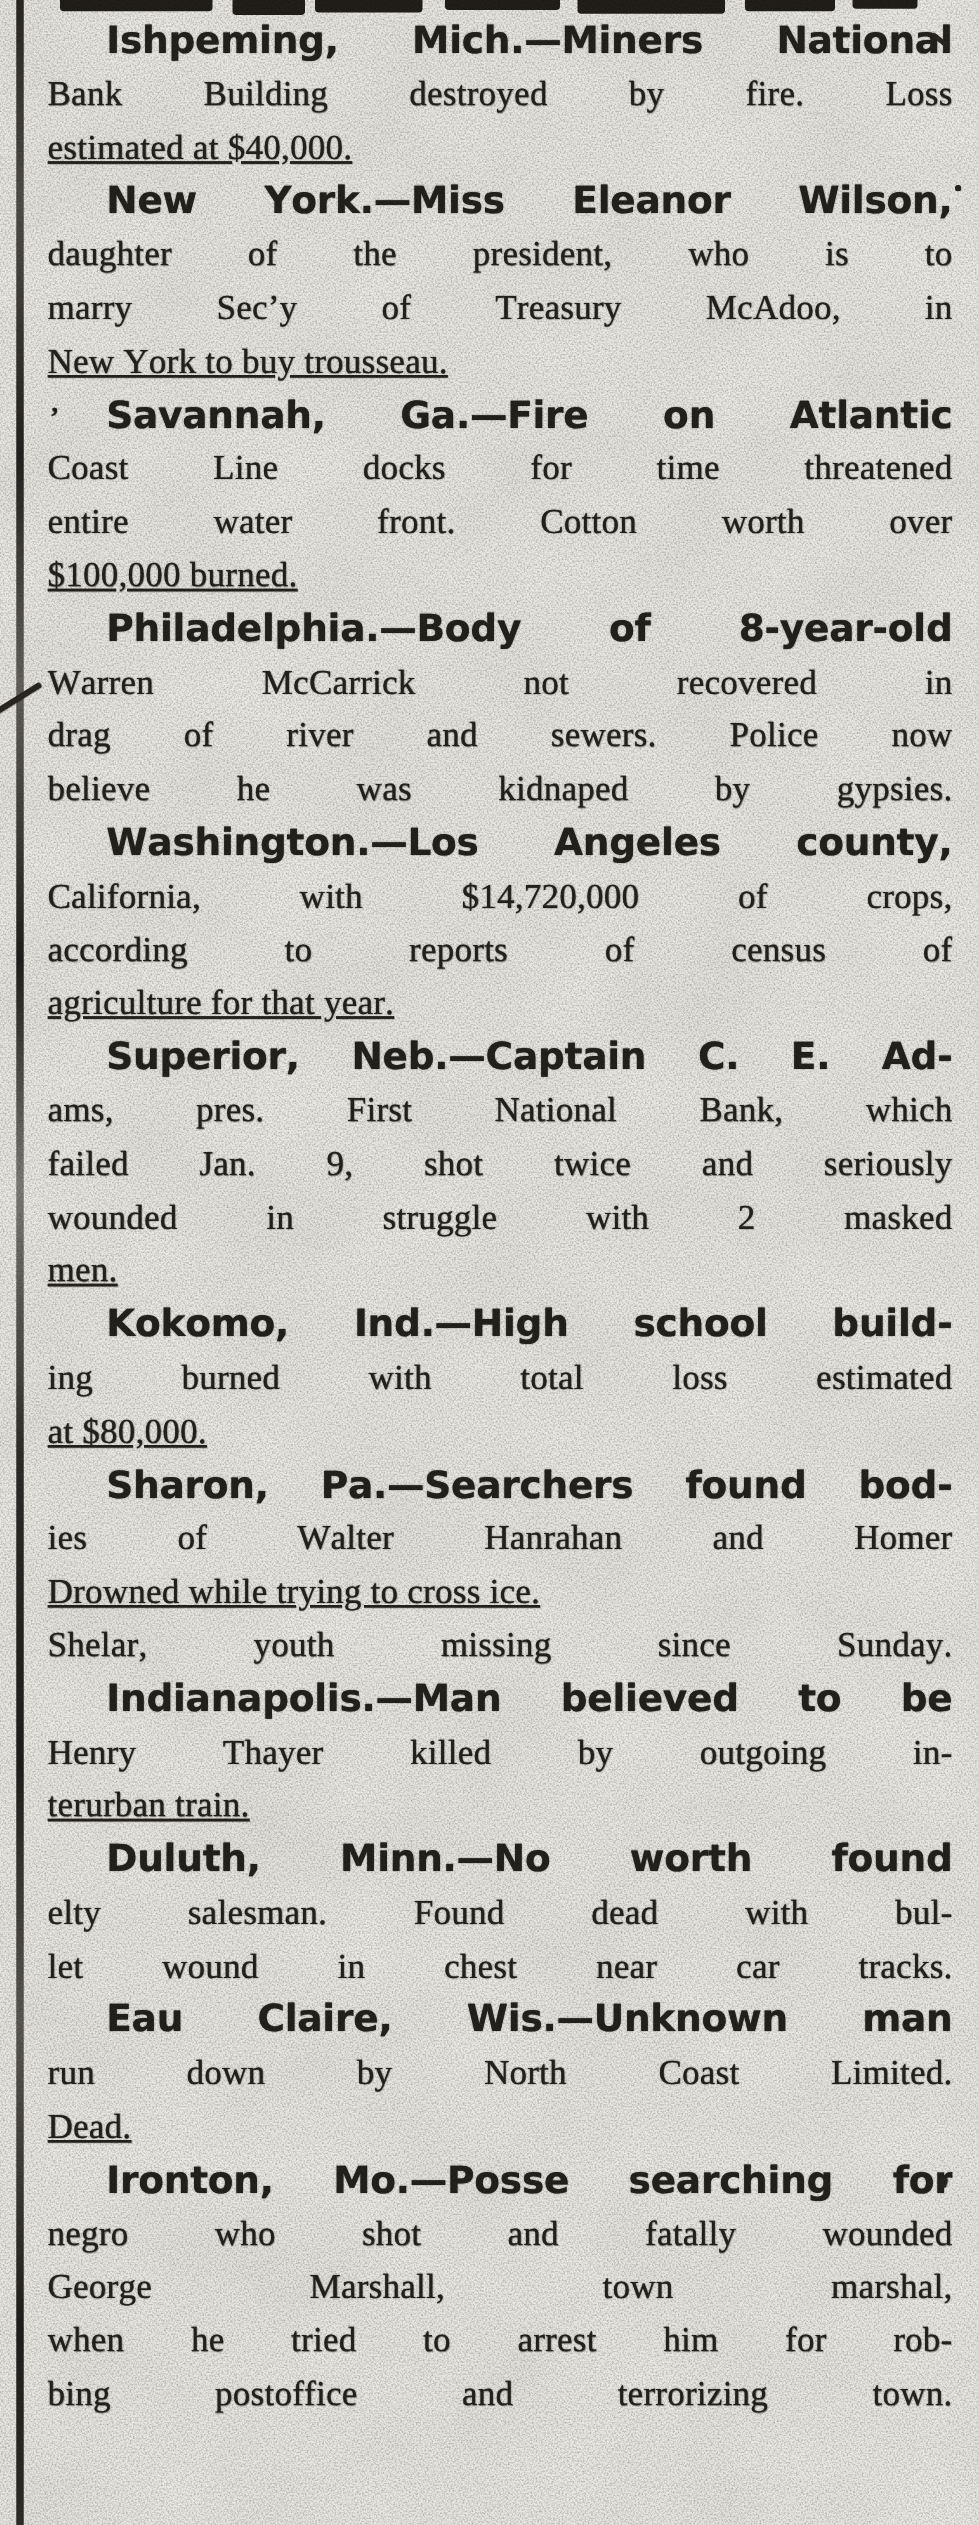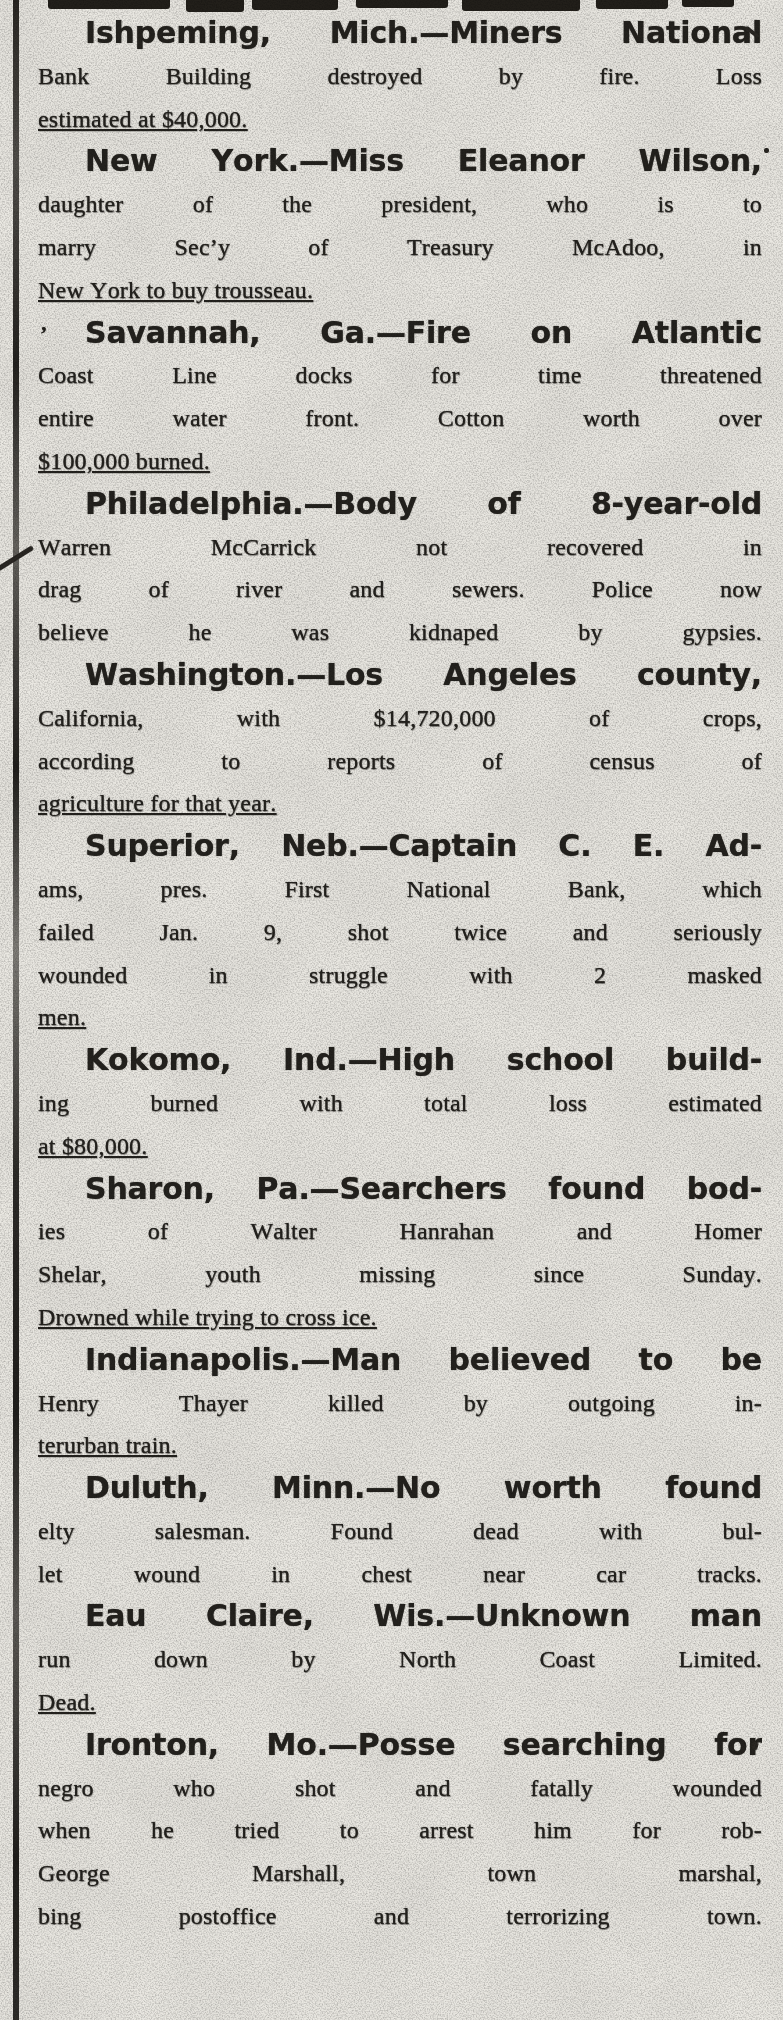--- a/index.html
+++ b/index.html
@@ -29,21 +29,21 @@
     filter:blur(.5px);
   }
   
   .masthead{position:absolute;left:0;top:0;width:783px;height:16px;}
   .frag{position:absolute;top:0;background:#221f1a;border-radius:0 0 3px 3px;filter:blur(.6px);}
   
   .column{position:absolute;left:38px;top:12px;width:724px;}
   .line{
     height:42.8px;line-height:42.8px;overflow:hidden;
     text-align:justify;text-align-last:justify;
-    font-family:"Liberation Serif",serif;font-size:24px;
+    font-family:"Liberation Serif",serif;font-size:28px;
     color:#24221e;letter-spacing:.2px;
     text-shadow:0 0 1px rgba(36,34,30,.8),.5px .5px .7px rgba(36,34,30,.45);
     position:relative;
   }
   .line.lead{
     font-family:"DejaVu Sans",sans-serif;font-weight:700;font-size:30px;
     padding-left:47px;letter-spacing:-.2px;
     text-shadow:0 0 1px rgba(30,28,24,.85);
   }
   .line.last{text-align-last:left;text-decoration:underline;}
@@ -106,43 +106,43 @@
         <div class="line last">men.</div>
       </div>
       <div>
         <div class="line lead">Kokomo, Ind.—High school build-</div>
         <div class="line body">ing burned with total loss estimated</div>
         <div class="line last">at $80,000.</div>
       </div>
       <div>
         <div class="line lead">Sharon, Pa.—Searchers found bod-</div>
         <div class="line body">ies of Walter Hanrahan and Homer</div>
+        <div class="line last">Drowned while trying to cross ice.</div>
         <div class="line body">Shelar, youth missing since Sunday.</div>
-        <div class="line last">Drowned while trying to cross ice.</div>
       </div>
       <div>
         <div class="line lead">Indianapolis.—Man believed to be</div>
         <div class="line body">Henry Thayer killed by outgoing in-</div>
         <div class="line last">terurban train.</div>
       </div>
       <div>
         <div class="line lead">Duluth, Minn.—No worth found</div>
         <div class="line body">elty salesman. Found dead with bul-</div>
         <div class="line body">let wound in chest near car tracks.</div>
       </div>
       <div>
         <div class="line lead">Eau Claire, Wis.—Unknown man</div>
         <div class="line body">run down by North Coast Limited.</div>
         <div class="line last">Dead.</div>
       </div>
       <div>
         <div class="line lead">Ironton, Mo.—Posse searching for</div>
         <div class="line body">negro who shot and fatally wounded</div>
+        <div class="line body">George Marshall, town marshal,</div>
         <div class="line body">when he tried to arrest him for rob-</div>
-        <div class="line body">George Marshall, town marshal,</div>
         <div class="line body">bing postoffice and terrorizing town.</div>
       </div>
     </div>
   <div id="flecks">
       <div class="fleck" style="left: -6px; top: 556px; width: 42px; height: 5px; transform: rotate(-32deg);"></div>
       <div class="fleck" style="left: 744px; top: 30px; width: 16px; height: 4px; transform: rotate(38deg);"></div>
       <div class="fleck" style="left: 764px; top: 148px; width: 5px; height: 5px; transform: rotate(0deg);"></div>
       <div class="fleck" style="left: 752px; top: 1742px; width: 6px; height: 8px; transform: rotate(15deg);"></div>
     </div>
 

